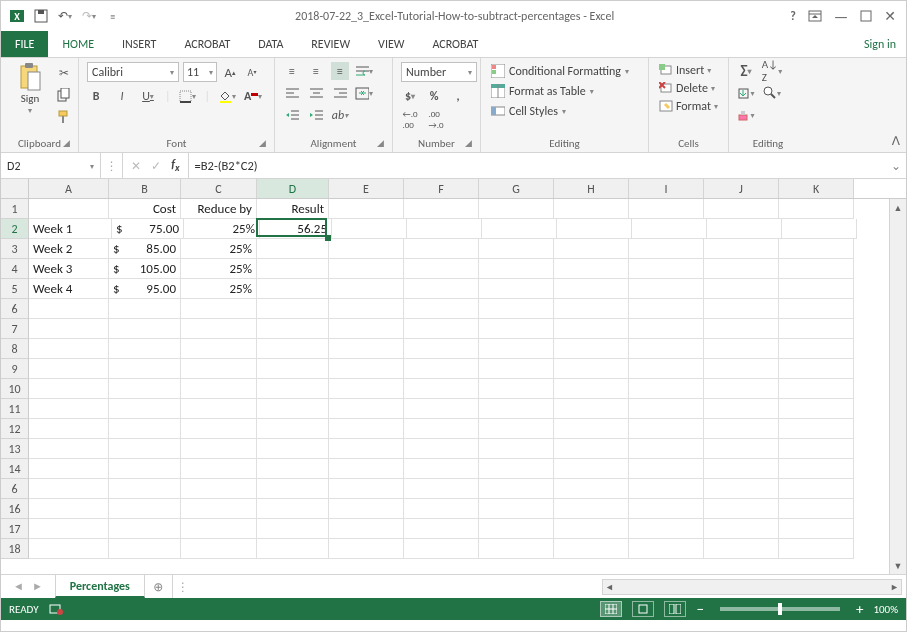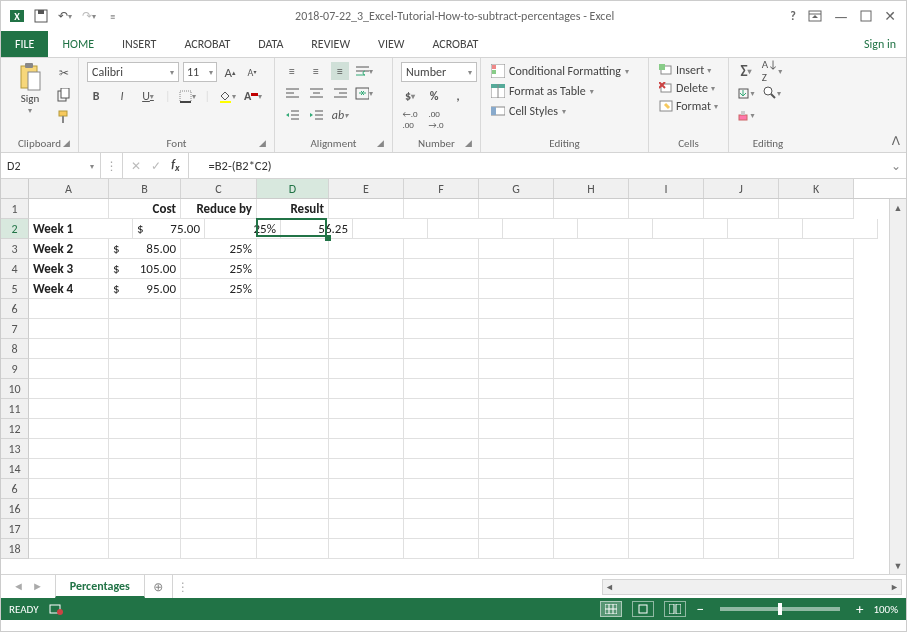--- a/index.html
+++ b/index.html
@@ -30,36 +30,36 @@
 .ribbon .fontsize { width:34px; height:20px; border:1px solid #c0c0c0; background:#fff; font-size:12px; padding:0 3px; display:flex; align-items:center; justify-content:space-between;}
 .ribbon .numfmt { width:76px; height:20px; border:1px solid #c0c0c0; background:#fff; font-size:12px; padding:0 4px; display:flex; align-items:center; justify-content:space-between;}
 .ribbon .stylesitem { display:flex; align-items:center; gap:4px; font-size:12px; color:#444; padding:2px 2px; white-space:nowrap;}
 .ribbon .stylesitem .sicon { width:14px; height:14px;}
 .ribbon .cellsitem { display:flex; align-items:center; gap:3px; font-size:12px; color:#444; padding:1px 2px; white-space:nowrap;}
 
 .namebar { height:26px; border-bottom:1px solid #d4d4d4; display:flex; align-items:stretch; }
 .namebox { width:100px; border-right:1px solid #d4d4d4; display:flex; align-items:center; padding:0 6px; font-size:12px; color:#333; justify-content:space-between;}
 .fxbtns { display:flex; align-items:center; padding:0 8px; gap:10px; border-right:1px solid #d4d4d4; color:#888;}
 .fxbtns .fx { font-style:italic; font-weight:bold; color:#444;}
-.formulabox { flex:1; display:flex; align-items:center; padding:0 6px; font-size:12.5px; color:#333;margin-left:14px;}
+.formulabox { flex:1; display:flex; align-items:center; padding:0 6px; font-size:12.5px; color:#333;}
 .expandfx { width:20px; display:flex; align-items:center; justify-content:center; color:#888;}
 
 .grid { position:relative; height:395px; display:flex; flex-direction:column; }
 .colheaders { height:20px; display:flex; border-bottom:1px solid #ccc;}
 .corner { width:28px; border-right:1px solid #ccc; background:#f0f0f0;}
 .colh { border-right:1px solid #d4d4d4; background:#f0f0f0; text-align:center; font-size:12px; color:#555; line-height:20px;}
 .colh.active { background:#d8e8de; color:#217346;}
 .gridbody { display:flex; flex:1;}
 .rowheaders { width:28px; display:flex; flex-direction:column;}
 .rowh { height:20px; border-bottom:1px solid #d4d4d4; border-right:1px solid #ccc; background:#f0f0f0; text-align:center; font-size:12px; color:#555; line-height:20px;}
 .rowh.active { background:#d8e8de; color:#217346;}
 .cells { position:relative; flex:1;}
 .cellrow { height:20px; display:flex;}
 .cell { border-right:1px solid #e0e0e0; border-bottom:1px solid #e0e0e0; font-size:13px; color:#222; padding:0 4px; line-height:19px; overflow:hidden; white-space:nowrap;}
-.cell.bold { font-weight:bold;}
+.cell.bold { font-weight:normal;}
 .cell.right { text-align:right;}
 .cell.curr { text-align:right; position:relative; padding-left:14px;}
 .cell.curr::before { content:"$"; position:absolute; left:4px;}
 .activecell { position:absolute; border:2px solid #217346; pointer-events:none;}
 .fillhandle { position:absolute; width:6px; height:6px; background:#217346; }
 .vscroll { position:absolute; right:0; top:20px; bottom:0; width:17px; background:#f0f0f0; border-left:1px solid #d4d4d4;}
 .vscroll .up,.vscroll .down{height:17px;text-align:center;font-size:9px;color:#666;line-height:17px;}
 
 .sheettabs { height:24px; border-top:1px solid #d4d4d4; display:flex; align-items:stretch; background:#fff;}
 .sheettabs .nav { display:flex; align-items:center; gap:8px; padding:0 12px; color:#aaa; font-size:11px;}
@@ -451,21 +451,21 @@
           <div class="cell bold right" style="width: 72px;">Result</div>
           <div class="cell" style="width: 75px;"></div>
           <div class="cell" style="width: 75px;"></div>
           <div class="cell" style="width: 75px;"></div>
           <div class="cell" style="width: 75px;"></div>
           <div class="cell" style="width: 75px;"></div>
           <div class="cell" style="width: 75px;"></div>
           <div class="cell" style="width: 75px;"></div>
         </div>
         <div class="cellrow">
-          <div class="cell bold" style="width: 104px;">Week 1</div>
+          <div class="cell bold" style="width: 83px;">Week 1</div>
           <div class="cell curr" style="width: 72px;">75.00</div>
           <div class="cell right" style="width: 76px;">25%</div>
           <div class="cell right" style="width: 72px;">56.25</div>
           <div class="cell" style="width: 75px;"></div>
           <div class="cell" style="width: 75px;"></div>
           <div class="cell" style="width: 75px;"></div>
           <div class="cell" style="width: 75px;"></div>
           <div class="cell" style="width: 75px;"></div>
           <div class="cell" style="width: 75px;"></div>
           <div class="cell" style="width: 75px;"></div>

